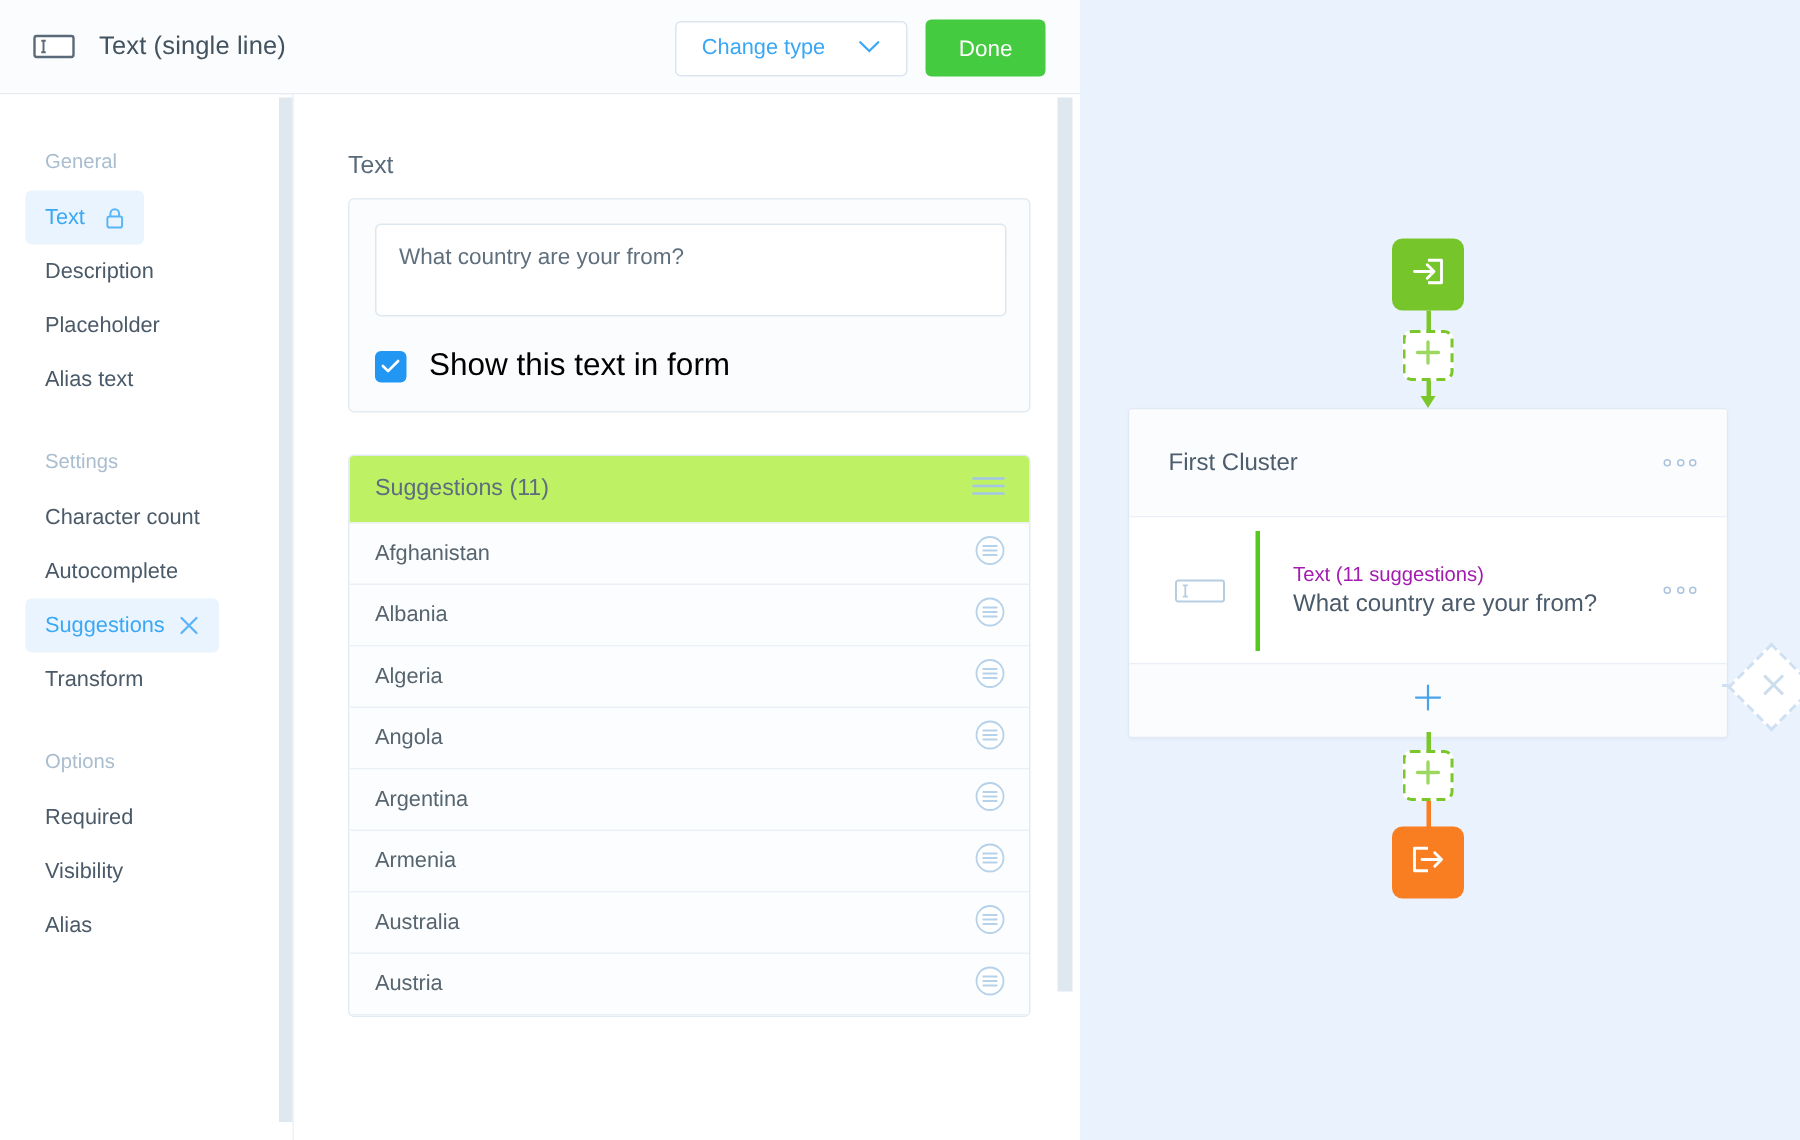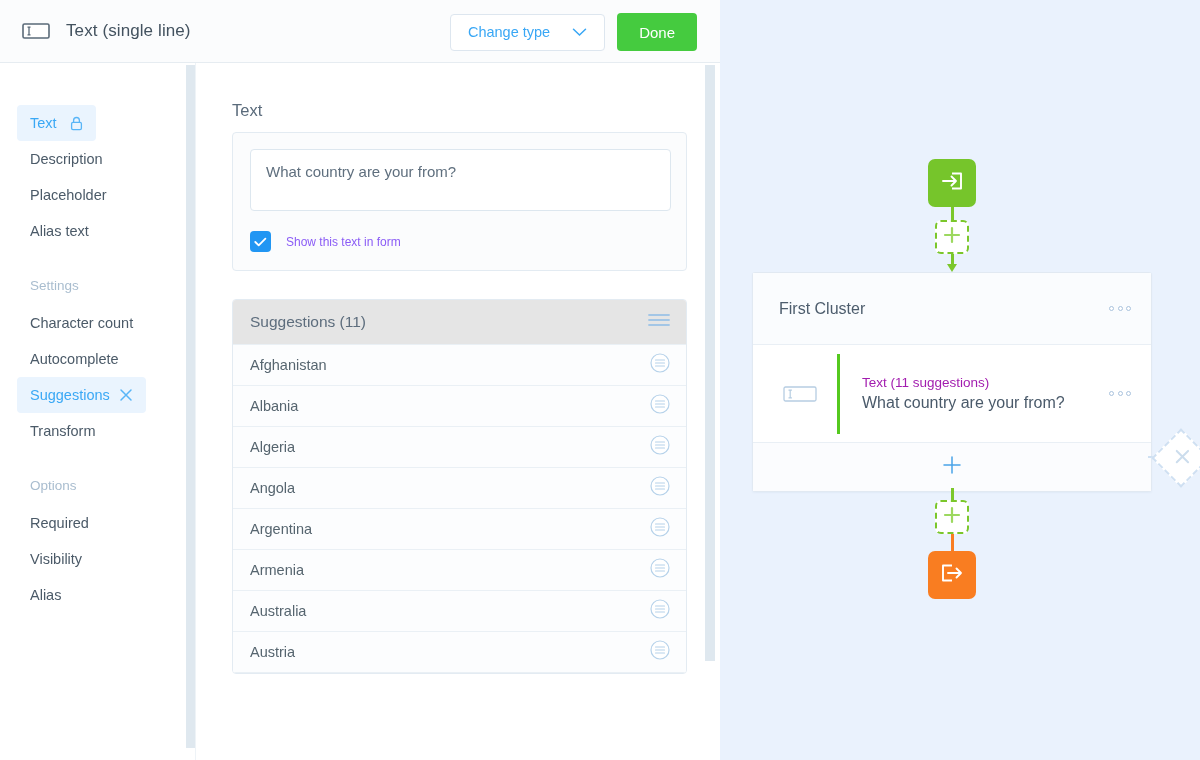--- a/index.html
+++ b/index.html
@@ -148,39 +148,39 @@
   .checkbox {
     width: 21px; height: 21px;
     background: #2196f3;
     border-radius: 4px;
     display: flex; align-items: center; justify-content: center;
     cursor: pointer;
     flex: 0 0 auto;
   }
   .check-label {
     margin-left: 15px;
-    font-size: 12px;
-    color: #8b5cf6;
+    font-size: 21px;
+    color: #000000;
   }
 
   
   .sugg-card {
     margin: 28px 0 0 36px;
     width: 455px;
     background: #ffffff;
     border: 1px solid #e3ebf2;
     border-radius: 4px;
     overflow: hidden;
   }
   .sugg-head {
     height: 45px;
     display: flex; align-items: center;
     padding: 0 16px 0 17px;
     border-bottom: 1px solid #eaf0f5;
-    background: #e5e5e5;
+    background: #bef264;
   }
   .sugg-head-title { font-size: 15.5px; color: #5d6d7d; }
   .sugg-head-icon { margin-left: auto; cursor: pointer; display: block; }
   .sugg-row {
     height: 41px;
     display: flex; align-items: center;
     padding: 0 16px 0 17px;
     border-bottom: 1px solid #eaf0f5;
     background: #fcfdfe;
   }
@@ -328,20 +328,21 @@
             </svg>
           </span>
         </div>
         <button class="btn-done">Done</button>
       </div>
     </div>
 
     <div class="nav">
 
       <div style="height:34px"></div>
+      <div class="nav-group">General</div>
       <div style="height:8px"></div>
 
       <div class="nav-item active">
         <span class="lbl">Text</span>
         <span class="trail">
           <svg width="13" height="15" viewBox="0 0 13 15">
             <path d="M3.6 6.3V4.4a2.9 2.9 0 0 1 5.8 0v1.9" stroke="#58b5f7" stroke-width="1.3" fill="none"></path>
             <rect x="1.6" y="6.3" width="9.8" height="7.4" rx="1.4" stroke="#58b5f7" stroke-width="1.3" fill="none"></rect>
           </svg>
         </span>

